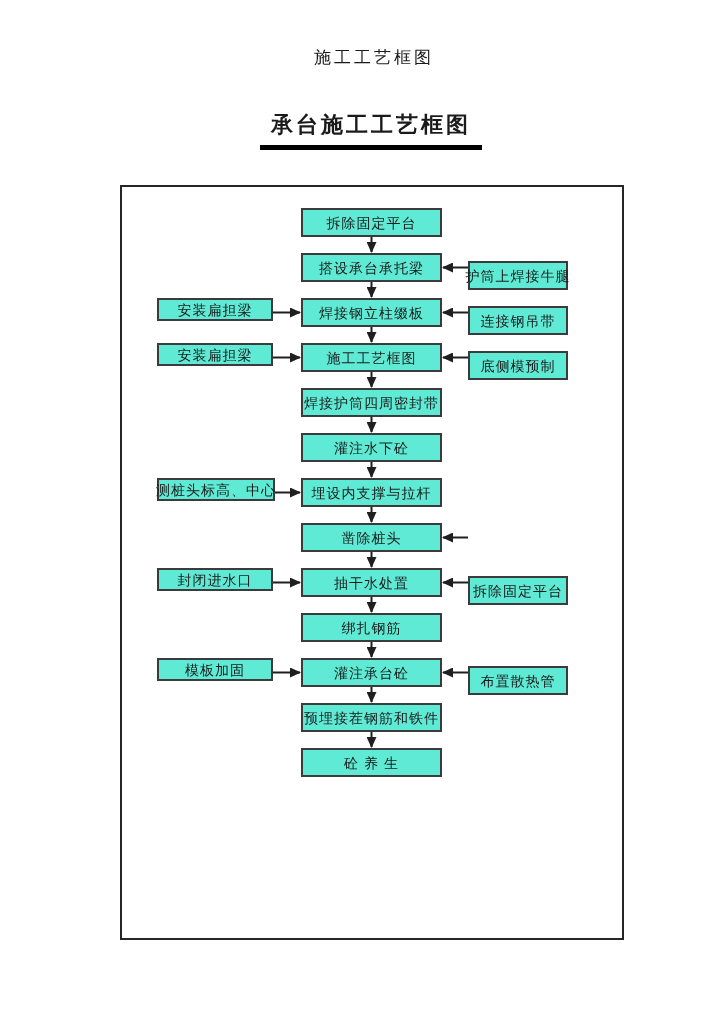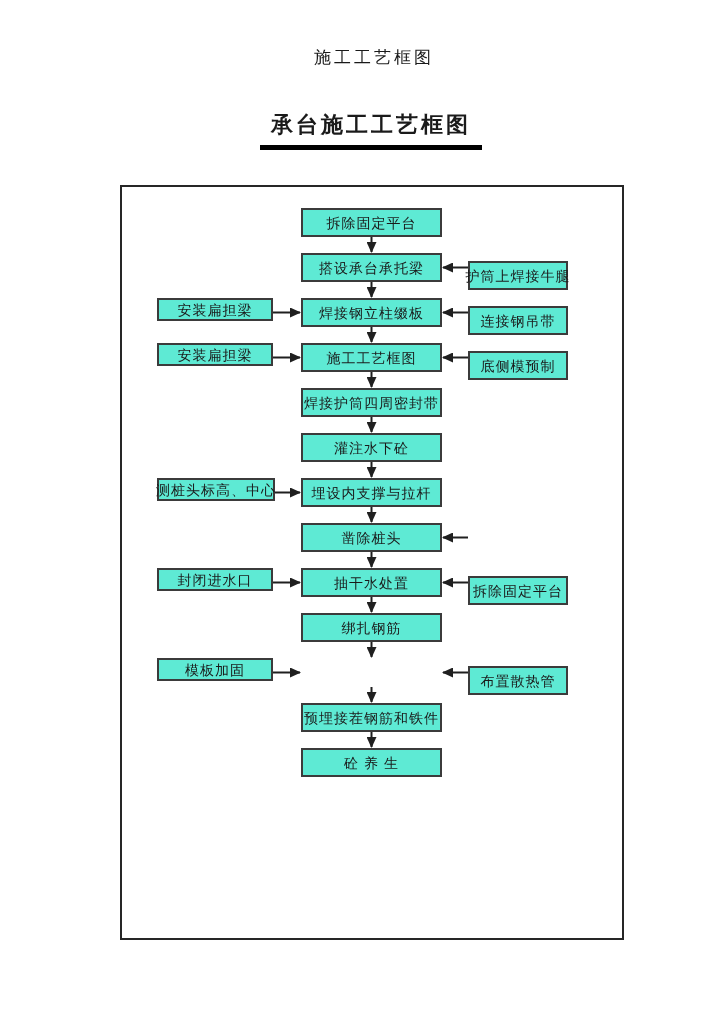--- a/index.html
+++ b/index.html
@@ -131,20 +131,21 @@
   <div class="node node-center" style="top:208px">拆除固定平台</div>
   <div class="node node-center" style="top:253px">搭设承台承托梁</div>
   <div class="node node-center" style="top:298px">焊接钢立柱缀板</div>
   <div class="node node-center" style="top:343px">施工工艺框图</div>
   <div class="node node-center" style="top:388px">焊接护筒四周密封带</div>
   <div class="node node-center" style="top:433px">灌注水下砼</div>
   <div class="node node-center" style="top:478px">埋设内支撑与拉杆</div>
   <div class="node node-center" style="top:523px">凿除桩头</div>
   <div class="node node-center" style="top:568px">抽干水处置</div>
   <div class="node node-center" style="top:613px">绑扎钢筋</div>
+  <div class="node node-center" style="top:658px">灌注承台砼</div>
   <div class="node node-center" style="top:703px">预埋接茬钢筋和铁件</div>
   <div class="node node-center" style="top:748px">砼 养 生</div>
 
   <div class="node node-left" style="top:298px">安装扁担梁</div>
   <div class="node node-left" style="top:343px">安装扁担梁</div>
   <div class="node node-left" style="top:478px;width:118px">测桩头标高、中心</div>
   <div class="node node-left" style="top:568px">封闭进水口</div>
   <div class="node node-left" style="top:658px">模板加固</div>
 
   <div class="node node-right" style="top:253px">护筒上焊接牛腿</div>

